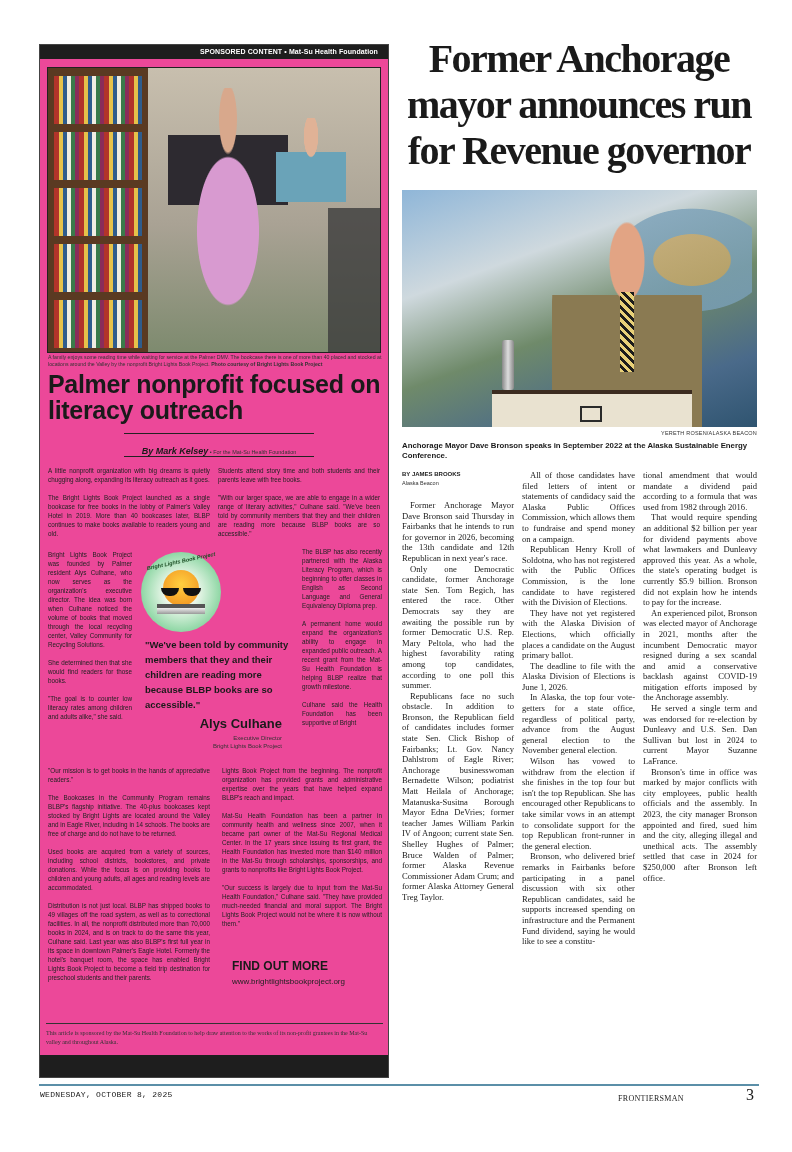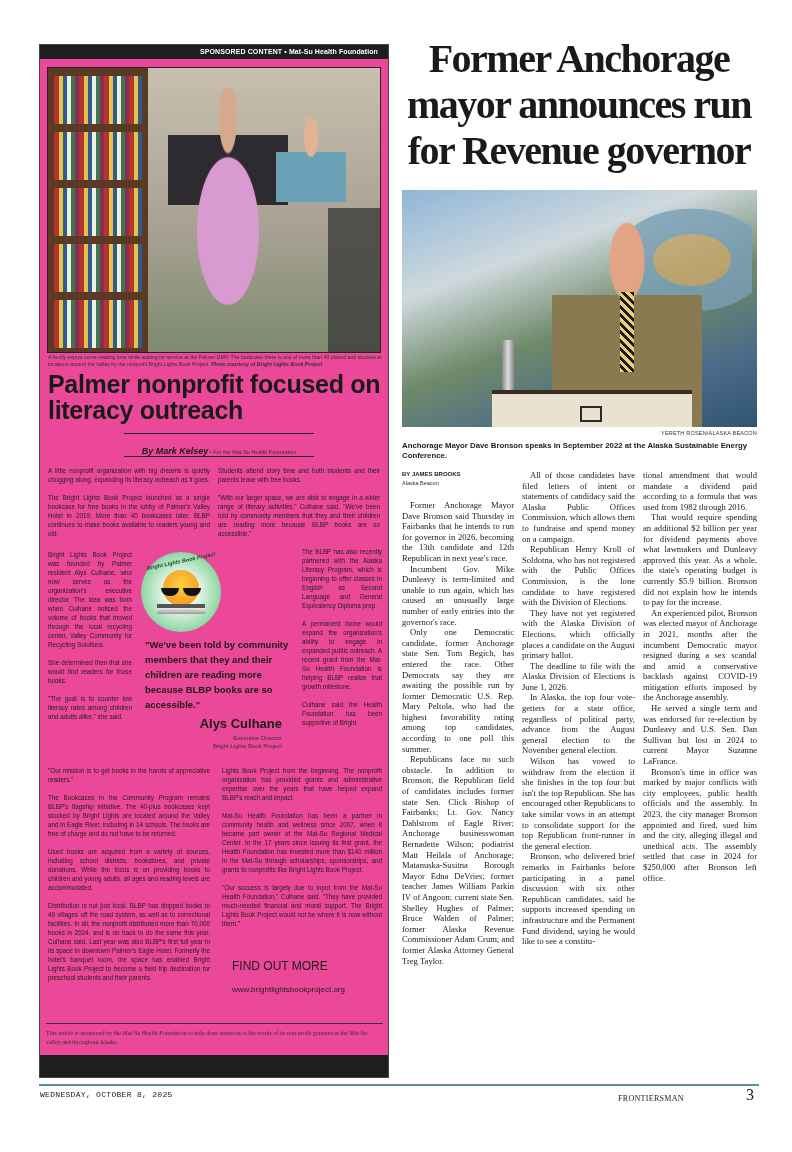--- a/index.html
+++ b/index.html
@@ -41,22 +41,22 @@
   .logo-sun { position: absolute; left: 22px; top: 18px; width: 36px; height: 36px; border-radius: 50%;
     background: radial-gradient(circle at 50% 40%, #ffd040, #f08a1c); }
   .logo-glasses { position: absolute; left: 16px; top: 36px; width: 48px; height: 8px; }
   .logo-glasses span { position: absolute; top: 0; width: 18px; height: 8px; background: #111; border-radius: 0 0 9px 9px; }
   .logo-book { position: absolute; left: 16px; top: 52px; width: 48px; height: 10px;
     border-top: 4px solid #555; background: linear-gradient(180deg, #eee, #999); }
   .logo-text { position: absolute; left: 4px; top: 6px; width: 72px; font-size: 5.5px; text-align: center; color: #1b4d24; font-style: italic; font-weight: bold; transform: rotate(-12deg); }
   .quote { position: absolute; left: 146px; top: 639px; width: 150px; font-size: 9.5px; font-weight: bold; line-height: 15px; color: #1a1a1a; }
   .quote-name { position: absolute; left: 140px; top: 716px; width: 142px; text-align: right; font-size: 13px; font-weight: bold; }
   .quote-title { position: absolute; left: 140px; top: 735px; width: 142px; text-align: right; font-size: 6px; line-height: 8px; color: #333; }
-  .findout { position: absolute; left: 232px; top: 958px; font-size: 12px; font-weight: normal; color: #1a1a1a; }
-  .findout-url { position: absolute; left: 232px; top: 976px; font-size: 8px; color: #222; margin-top: 8px; }
+  .findout { position: absolute; left: 232px; top: 958px; font-size: 12px; font-weight: bold; color: #1a1a1a; }
+  .findout-url { position: absolute; left: 232px; top: 976px; font-size: 8px; color: #222; }
   .sponsor-note-rule { position: absolute; left: 6px; top: 982px; width: 337px; border-top: 1px solid #333; }
   .sponsor-note { position: absolute; left: 6px; top: 987px; width: 337px; font-family: "Liberation Serif", serif; font-size: 6px; line-height: 9px; color: #333; }
   .sponsor-foot { position: absolute; left: 0; bottom: 0; width: 348px; height: 22px; background: #1e1e1e; }
 
   
   .main-headline { position: absolute; left: 398px; top: 36px; width: 362px; text-align: center;
     font-family: "Liberation Serif", serif; font-weight: bold; font-size: 40px; line-height: 46px; letter-spacing: -1.5px; color: #1a1a1a; }
   .photo-right { position: absolute; left: 402px; top: 190px; width: 355px; height: 237px; overflow: hidden;
     background: linear-gradient(160deg, #8fb6d8 0%, #cfd9de 30%, #6f8a6a 55%, #4a6a8a 80%, #2f5470 100%); }
   .pr-map { position: absolute; left: 200px; top: 10px; width: 150px; height: 120px;
@@ -184,21 +184,20 @@
   </div>
 </div>
 <div class="photo-credit">YERETH ROSEN/ALASKA BEACON</div>
 <div class="photo-caption">Anchorage Mayor Dave Bronson speaks in September 2022 at the Alaska Sustainable Energy Conference.</div>
 
 <div class="art-byline">BY JAMES BROOKS</div>
 <div class="art-source">Alaska Beacon</div>
 
 <div class="art-col" style="left:402px; top:500px; width:112px;">
   <p>Former Anchorage Mayor Dave Bronson said Thursday in Fairbanks that he intends to run for governor in 2026, becoming the 13th candidate and 12th Republican in next year's race.</p>
-  <p>Incumbent Gov. Mike Dunleavy is term-limited and unable to run again, which has caused an unusually large number of early entries into the governor's race.</p>
   <p>Only one Democratic candidate, former Anchorage state Sen. Tom Begich, has entered the race. Other Democrats say they are awaiting the possible run by former Democratic U.S. Rep. Mary Peltola, who had the highest favorability rating among top candidates, according to one poll this summer.</p>
   <p>Republicans face no such obstacle. In addition to Bronson, the Republican field of candidates includes former state Sen. Click Bishop of Fairbanks; Lt. Gov. Nancy Dahlstrom of Eagle River; Anchorage businesswoman Bernadette Wilson; podiatrist Matt Heilala of Anchorage; Matanuska-Susitna Borough Mayor Edna DeVries; former teacher James William Parkin IV of Angoon; current state Sen. Shelley Hughes of Palmer; Bruce Walden of Palmer; former Alaska Revenue Commissioner Adam Crum; and former Alaska Attorney General Treg Taylor.</p>
 </div>
 <div class="art-col" style="left:522px; top:470px; width:113px;">
   <p>All of those candidates have filed letters of intent or statements of candidacy said the Alaska Public Offices Commission, which allows them to fundraise and spend money on a campaign.</p>
   <p>Republican Henry Kroll of Soldotna, who has not registered with the Public Offices Commission, is the lone candidate to have registered with the Division of Elections.</p>
   <p>They have not yet registered with the Alaska Division of Elections, which officially places a candidate on the August primary ballot.</p>
   <p>The deadline to file with the Alaska Division of Elections is June 1, 2026.</p>
   <p>In Alaska, the top four vote-getters for a state office, regardless of political party, advance from the August general election to the November general election.</p>
   <p>Wilson has vowed to withdraw from the election if she finishes in the top four but isn't the top Republican. She has encouraged other Republicans to take similar vows in an attempt to consolidate support for the top Republican front-runner in the general election.</p>

